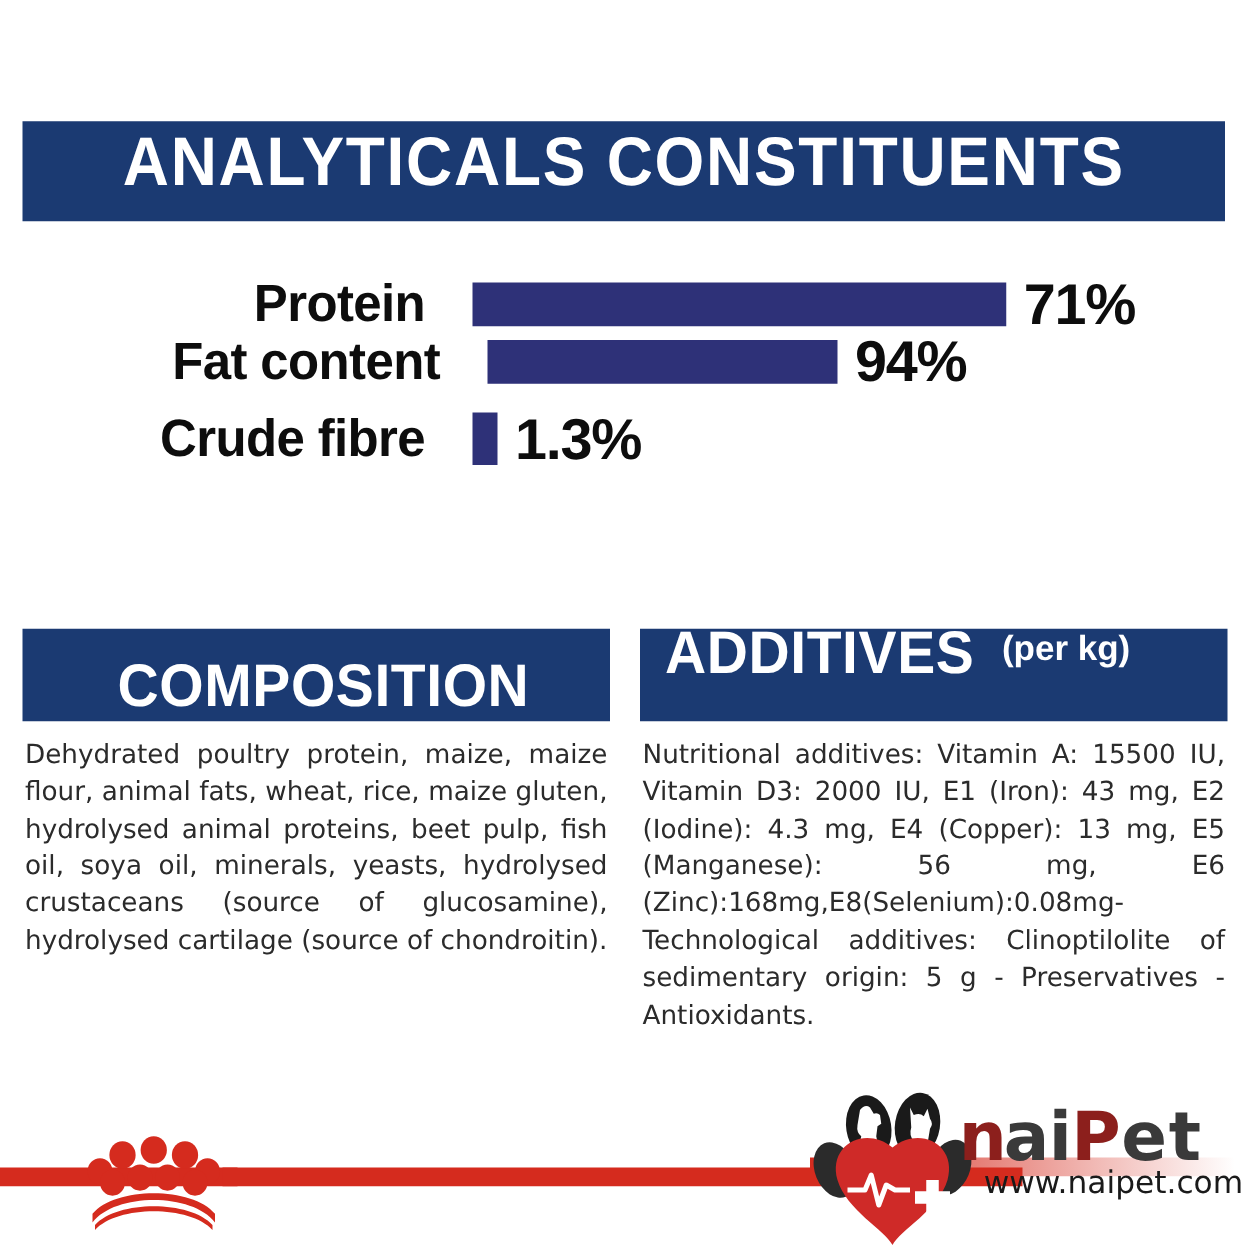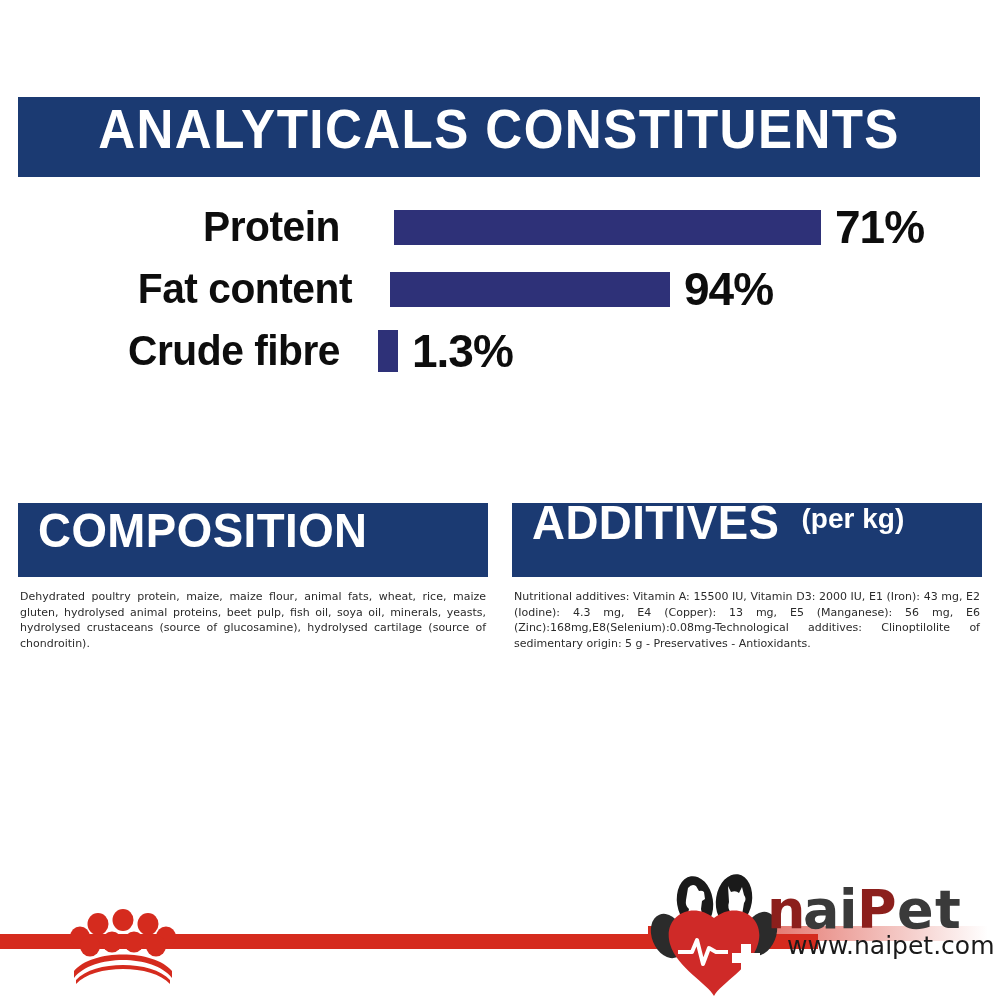--- a/index.html
+++ b/index.html
@@ -71,42 +71,42 @@
   .bar-row .bval {
     margin-left:14px;
     font-size:46px;
     font-weight:bold;
     color:#0d0d0d;
     line-height:1;
     font-family:"Liberation Sans Narrow","Liberation Sans", sans-serif;
     letter-spacing:-1px;
     white-space:nowrap;
   }
-  #bar-row-0 { top:0px;gap:16px; }
+  #bar-row-0 { top:16px; }
   #bar-row-1 { top:62px;padding-left:12px; }
   #bar-row-2 { top:124px; }
   #bar-row-2 .bfill { height:42px; }
 
   
   #composition-panel {
     position:absolute;
     left:18px; top:503px;
     width:470px;
   }
   #additives-panel {
     position:absolute;
     left:512px; top:503px;
     width:470px;
   }
   .sec-header {
     background:#1b3a72;
     height:74px;
     display:flex;
-    align-items:flex-start;
-    padding-left:20px;
+    align-items:flex-end;
+    padding-left:76px;
   }
   .sec-header .stitle {
     color:#ffffff;
     font-family:"Liberation Sans Narrow","Liberation Sans", sans-serif;
     font-weight:bold;
     font-size:48px;
     letter-spacing:0.5px;
     transform:scaleX(0.95);
     transform-origin:left center;
     white-space:nowrap;
@@ -117,21 +117,21 @@
     font-weight:bold;
     font-size:28px;
     margin-left:9px;
     margin-bottom:-6px;
     white-space:nowrap;
   }
   #additives-panel .sec-header { padding-left:20px; align-items:flex-start; padding-bottom:9px;}
   #additives-panel .sec-header .stitle { line-height:0.82; }
   .sec-body {
     padding:12px 0 0 0;
-    font-size:11px;
+    font-size:21px;
     line-height:1.42;
     color:#2b2b2b;
     text-align:justify;
     font-family:"DejaVu Sans", sans-serif;
   }
   #composition-panel .sec-body { padding-left:2px; padding-right:2px; }
   #additives-panel .sec-body { padding-left:2px; padding-right:2px; }
 
   
   #footer {

